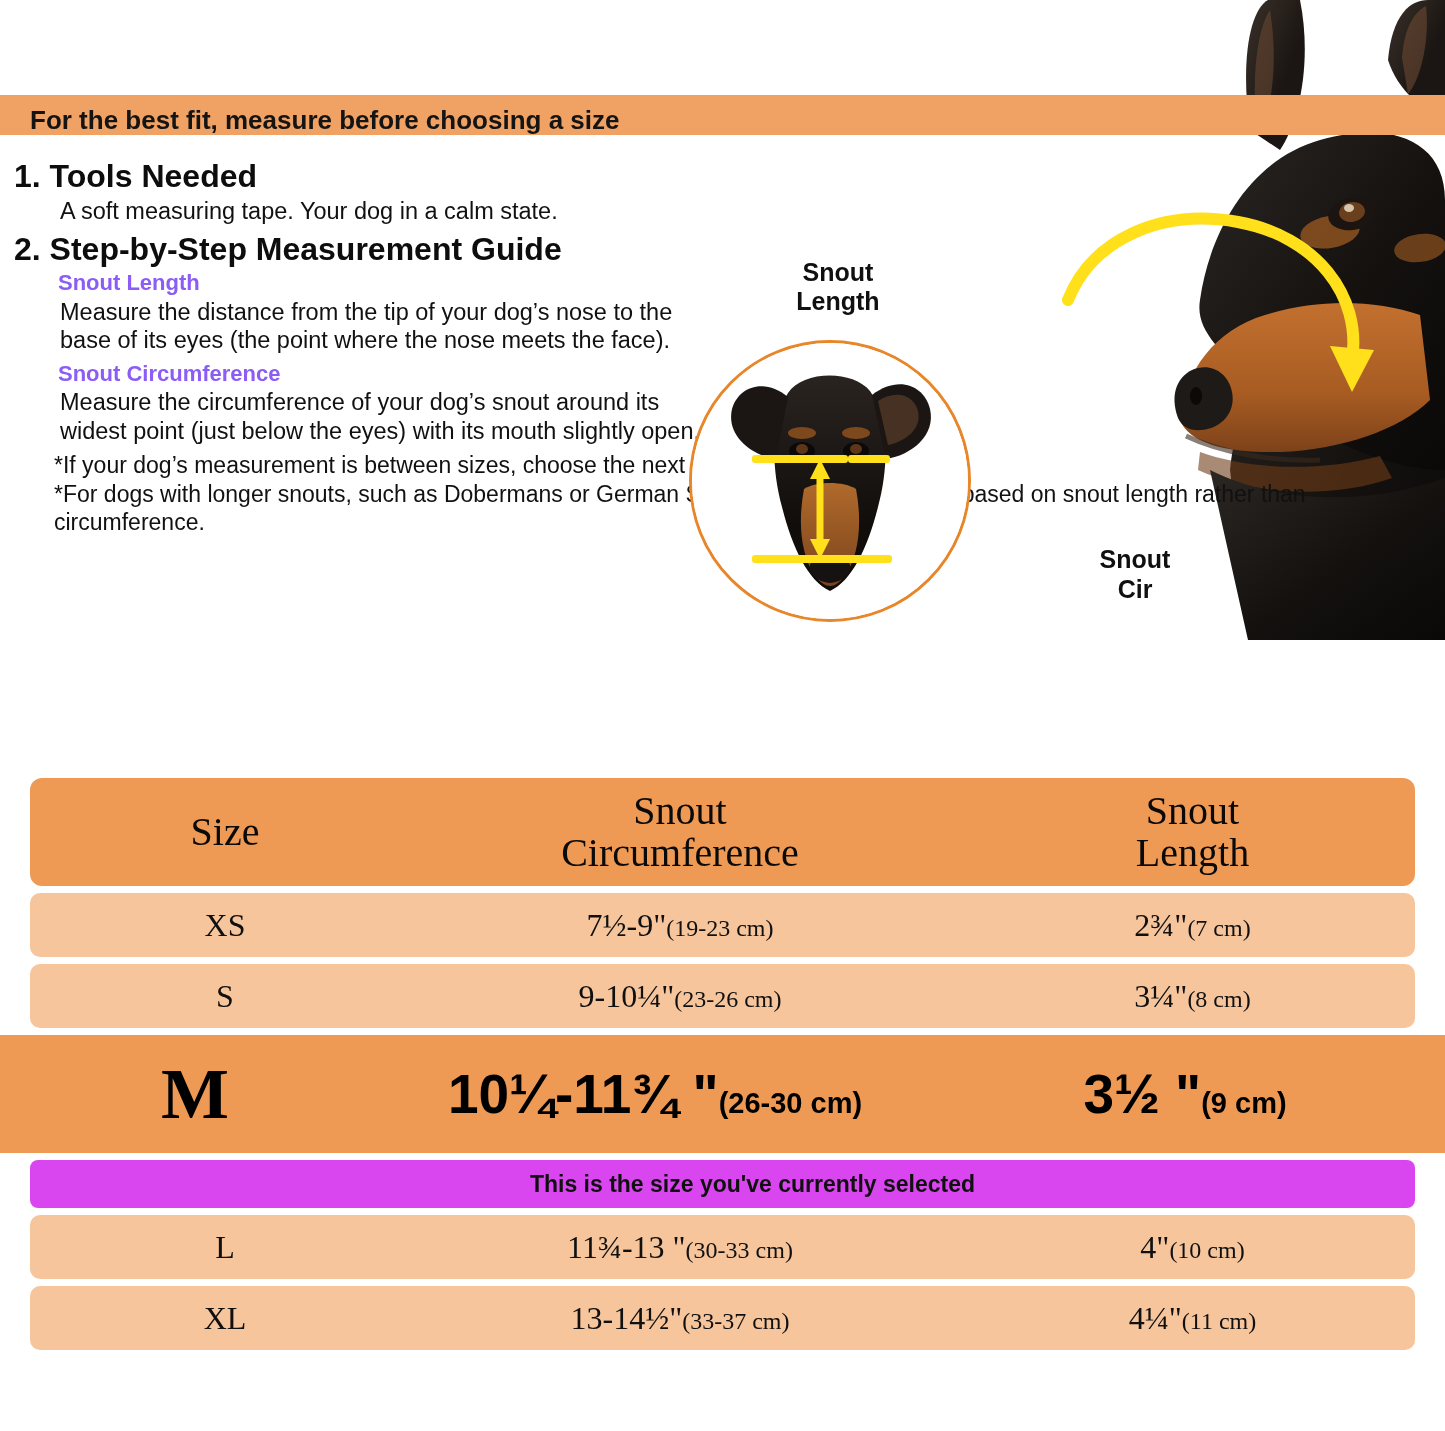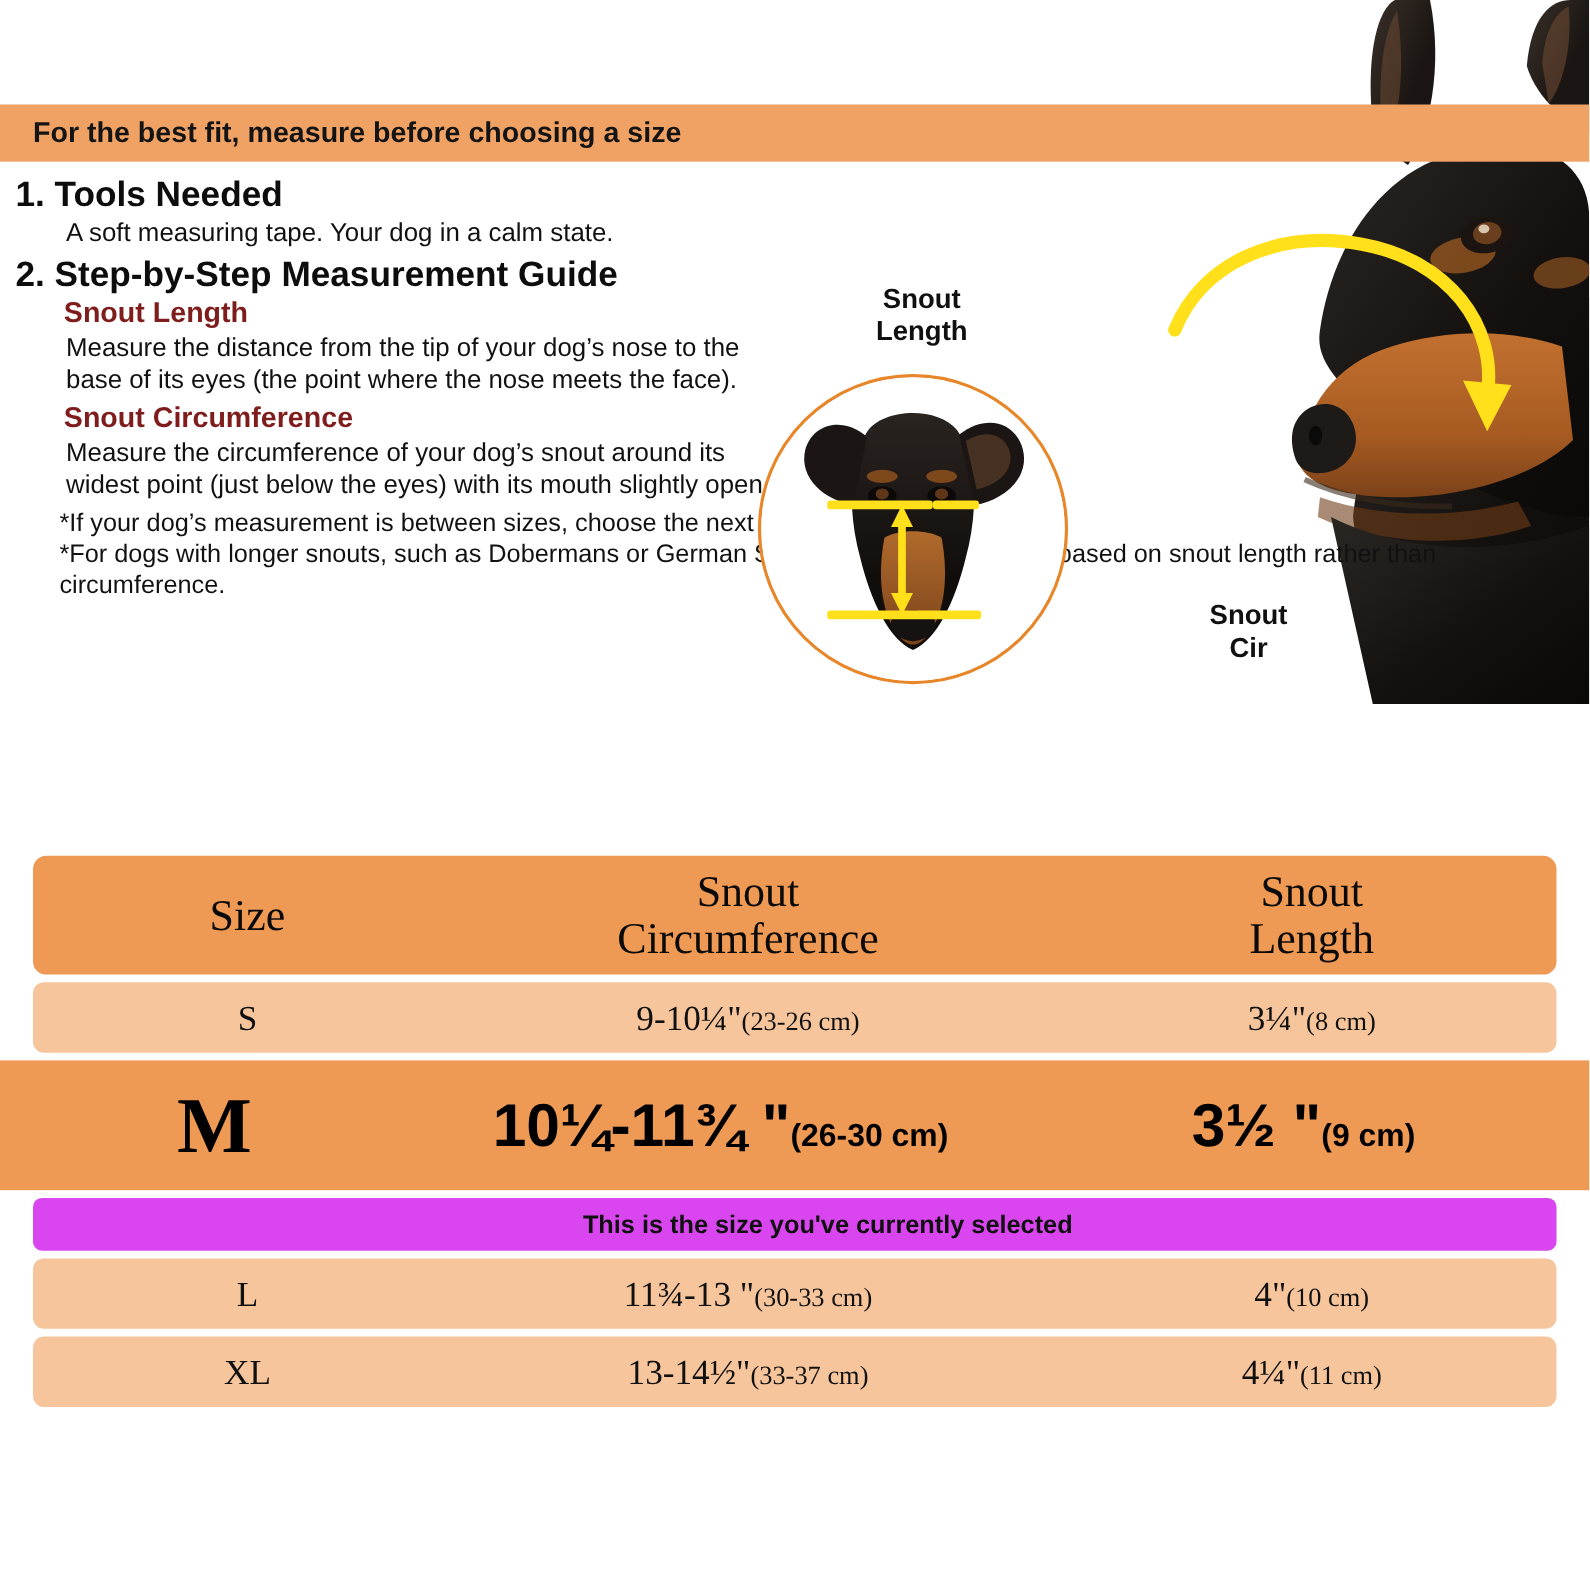--- a/index.html
+++ b/index.html
@@ -32,21 +32,21 @@
     color: #e8862a;
     letter-spacing: 0.5px;
     text-shadow: 0 0 0 #e8862a;
   }
 
   .subtitle-bar {
     position: absolute;
     left: 0;
     top: 95px;
     width: 1445px;
-    height: 52px;
+    height: 40px;
     background: #f0a264;
   }
   .subtitle-bar .subtitle-text {
     position: absolute;
     left: 30px;
     top: 10px;
     font-size: 26px;
     font-weight: bold;
     color: #141414;
   }
@@ -71,23 +71,23 @@
     width: 700px;
   }
   .step-head {
     font-size: 32px;
     font-weight: bold;
     color: #0d0d0d;
     margin: 0 0 2px 0;
     line-height: 1.15;
   }
   .sub-head {
-    font-size: 26px;
-    font-weight: bold;
-    color: #7f1d1d;
+    font-size: 22px;
+    font-weight: bold;
+    color: #8b5cf6;
     margin: 2px 0 2px 44px;
     line-height: 1.15;
   }
   .body-text {
     font-size: 23.5px;
     color: #111111;
     margin: 0 0 6px 46px;
     line-height: 1.22;
   }
   .reminder-text {
@@ -383,20 +383,31 @@
         </span>
       </div>
       <div class="cell c-len">
         <span class="head-text">
           <span>Snout</span><br>
           <span>Length</span>
         </span>
       </div>
     </div>
 
+    <div class="row row-normal">
+      <div class="cell c-size">
+        <span class="cell-text">XS</span>
+      </div>
+      <div class="cell c-circ">
+        <span class="cell-text"><span>7½-9"</span><span class="cm">(19-23 cm)</span></span>
+      </div>
+      <div class="cell c-len">
+        <span class="cell-text"><span>2¾"</span><span class="cm">(7 cm)</span></span>
+      </div>
+    </div>
 
     <div class="row row-normal">
       <div class="cell c-size">
         <span class="cell-text">S</span>
       </div>
       <div class="cell c-circ">
         <span class="cell-text"><span>9-10¼"</span><span class="cm">(23-26 cm)</span></span>
       </div>
       <div class="cell c-len">
         <span class="cell-text"><span>3¼"</span><span class="cm">(8 cm)</span></span>

